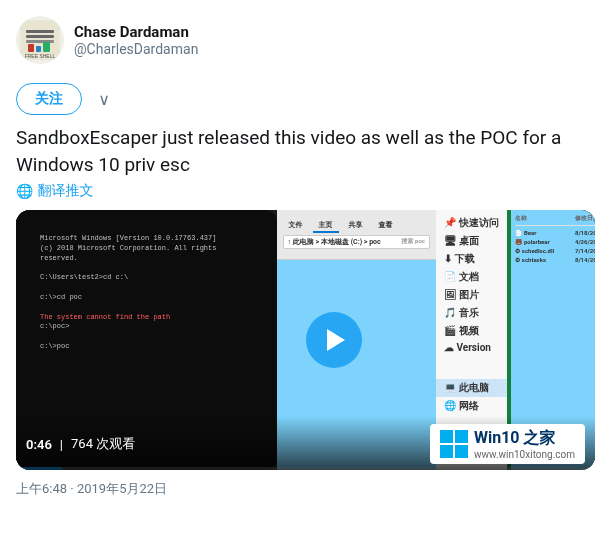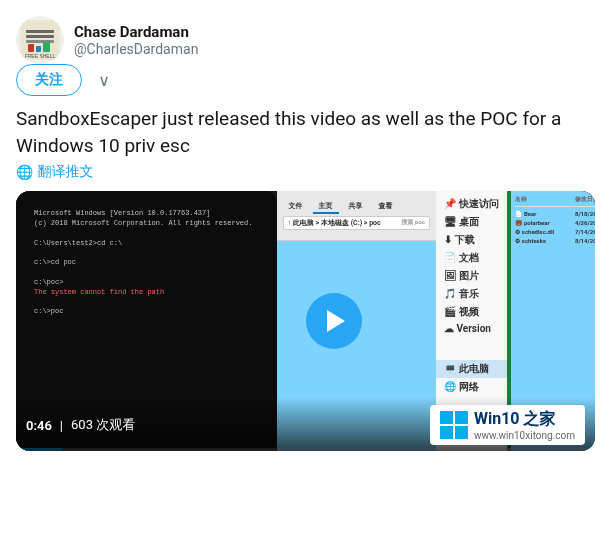--- a/index.html
+++ b/index.html
@@ -80,20 +80,21 @@
 
     .username {
       font-size: 14px;
       color: #657786;
     }
 
     .tweet-header-right {
       display: flex;
       align-items: center;
       gap: 8px;
+      margin-top: 19px;
     }
 
     .follow-btn {
       border: 1px solid #1da1f2;
       background: #fff;
       color: #1da1f2;
       border-radius: 18px;
       padding: 6px 18px;
       font-size: 14px;
       font-weight: 600;
@@ -156,21 +157,21 @@
       width: 100%;
       height: 100%;
       display: flex;
       position: relative;
     }
 
     .cmd-panel {
       width: 45%;
       height: 100%;
       background: #0c0c0c;
-      padding: 18px;
+      padding: 24px;
       overflow: hidden;
       border-radius: 12px;
     }
 
     .cmd-text {
       color: #c0c0c0;
       font-family: 'Courier New', monospace;
       font-size: 7px;
       line-height: 1.4;
     }
@@ -441,22 +442,22 @@
 
         <div class="cmd-panel">
           <div class="cmd-text">
             <div>Microsoft Windows [Version 10.0.17763.437]</div>
             <div>(c) 2018 Microsoft Corporation. All rights reserved.</div>
             <div>&nbsp;</div>
             <div>C:\Users\test2&gt;cd c:\</div>
             <div>&nbsp;</div>
             <div>c:\&gt;cd poc</div>
             <div>&nbsp;</div>
+            <div><span class="cmd-red">The system cannot find the path</span></div>
             <div>c:\poc&gt;</div>
-            <div><span class="cmd-red">The system cannot find the path</span></div>
             <div>&nbsp;</div>
             <div>c:\&gt;poc</div>
           </div>
         </div>
 
         <div class="explorer-panel">
           <div class="explorer-toolbar">
             <div class="explorer-tabs">
               <span class="explorer-tab">文件</span>
               <span class="explorer-tab active">主页</span>
@@ -524,33 +525,34 @@
       </div>
 
       <div class="bottom-overlay">
         <div class="video-progress">
           <div class="video-progress-fill"></div>
         </div>
         <div class="video-bottom">
           <div style="display:flex;align-items:center;gap:8px;">
             <span class="video-time">0:46</span>
             <span style="color:#fff;font-size:13px;">|</span>
-            <span class="video-views">603 次观看</span>
+            <span class="video-views">764 次观看</span>
           </div>
           <div class="win10-badge">
             <div class="win10-logo">
               <div class="win10-sq"></div>
               <div class="win10-sq"></div>
               <div class="win10-sq"></div>
               <div class="win10-sq"></div>
             </div>
             <div>
               <div class="win10-text">Win10 之家</div>
               <div class="win10-domain">www.win10xitong.com</div>
             </div>
           </div>
         </div>
       </div>
     </div>
   </div>
 
+  <div class="tweet-time">上午6:48 · 2019年5月22日</div>
 
 </div>
 
 </body></html>

